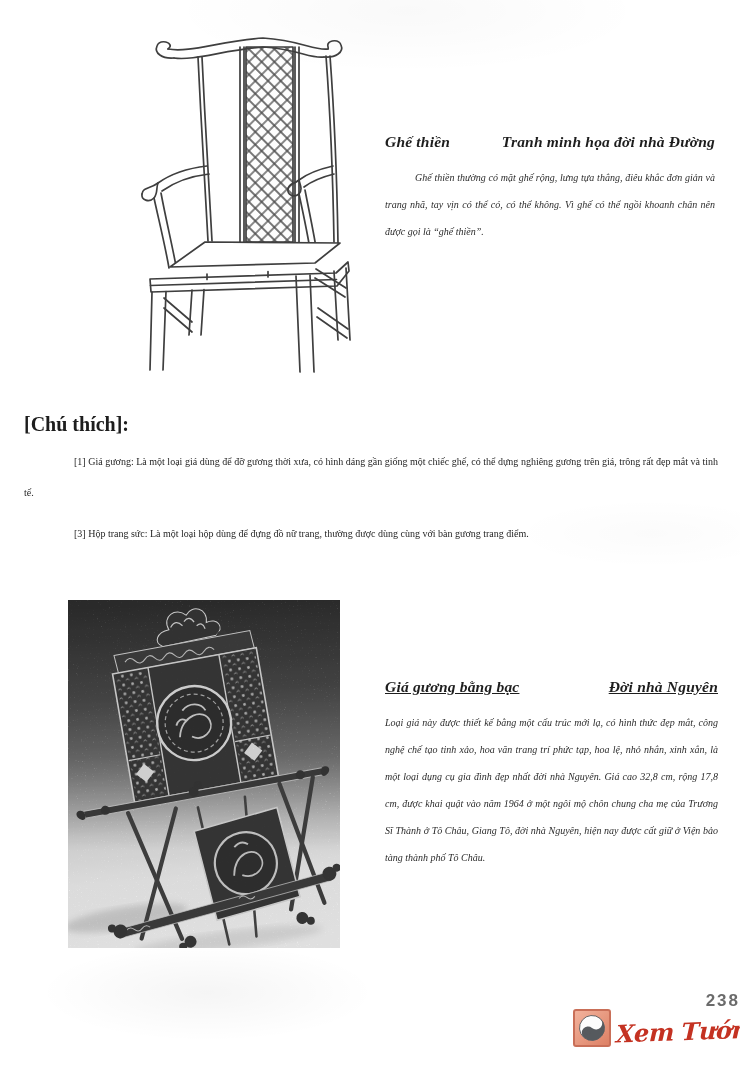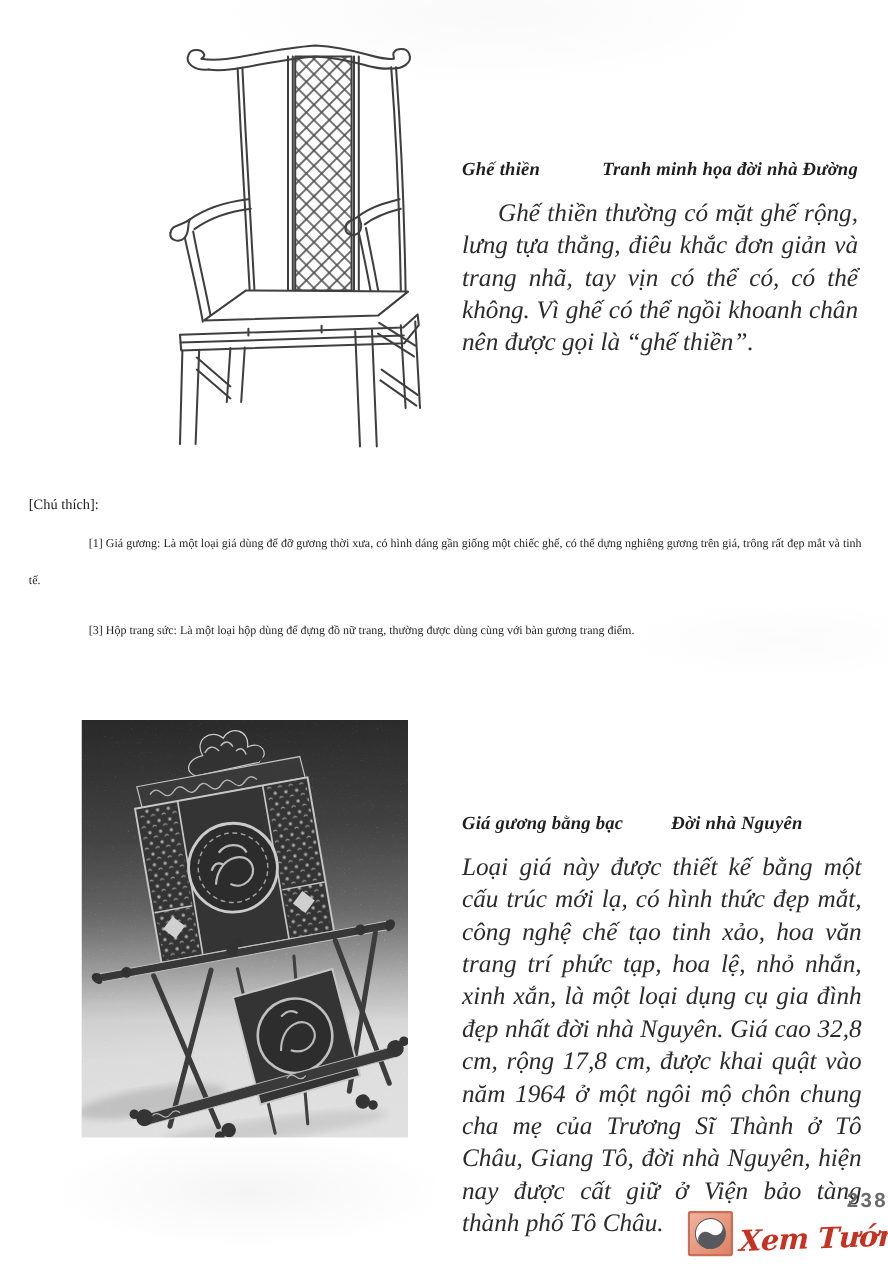--- a/index.html
+++ b/index.html
@@ -10,32 +10,32 @@
       radial-gradient(340px 90px at 55% 1%, rgba(0,0,0,0.025), transparent 70%),
       radial-gradient(200px 50px at 88% 50%, rgba(0,0,0,0.015), transparent 70%),
       #ffffff;
     font-family:"Liberation Serif","DejaVu Serif",serif;
     color:#2e2e2e;
   }
   .abs{position:absolute;}
   
   .cap-row{display:flex;justify-content:space-between;align-items:baseline;
     font-weight:bold;font-style:italic;font-size:15.5px;color:#1e1e1e;letter-spacing:.2px;}
-  .cap-row2{justify-content:flex-start;}
+  .cap-row2{justify-content:space-between;text-decoration:underline;}
   .cap-row2 .cap-source{margin-left:40px;}
   .fig-para{
-    margin:13px 0 0 0;font-style:italic;font-size:21px;line-height:27px;
+    margin:13px 0 0 0;font-style:italic;font-size:10px;line-height:27px;
     text-align:justify;color:#2b2b2b;
   }
   .fig1-text{left:385px;top:133px;width:330px;}
   .fig1-text .fig-para{text-indent:30px;}
   .fig2-text{left:385px;top:678px;width:333px;}
   
   .notes{left:24px;top:413px;width:694px;}
-  .notes-heading{margin:0;font-size:12px;font-weight:normal;color:#1d1d1d;}
+  .notes-heading{margin:0;font-size:20px;font-weight:bold;color:#1d1d1d;}
   .note-para{margin:10px 0 0 0;font-size:10px;line-height:31px;text-align:justify;
     text-indent:50px;color:#262626;}
   
   .fig-chair{left:128px;top:30px;width:245px;height:345px;margin:0;}
   .fig-photo{left:68px;top:600px;width:272px;height:348px;margin:0;}
   .fig-photo svg{display:block;}
   
   .page-number{top:991px;left:0;width:740px;text-align:right;
     font-family:"Liberation Sans","DejaVu Sans",sans-serif;
     font-weight:bold;font-size:17px;color:#6b6b6b;letter-spacing:2px;}

